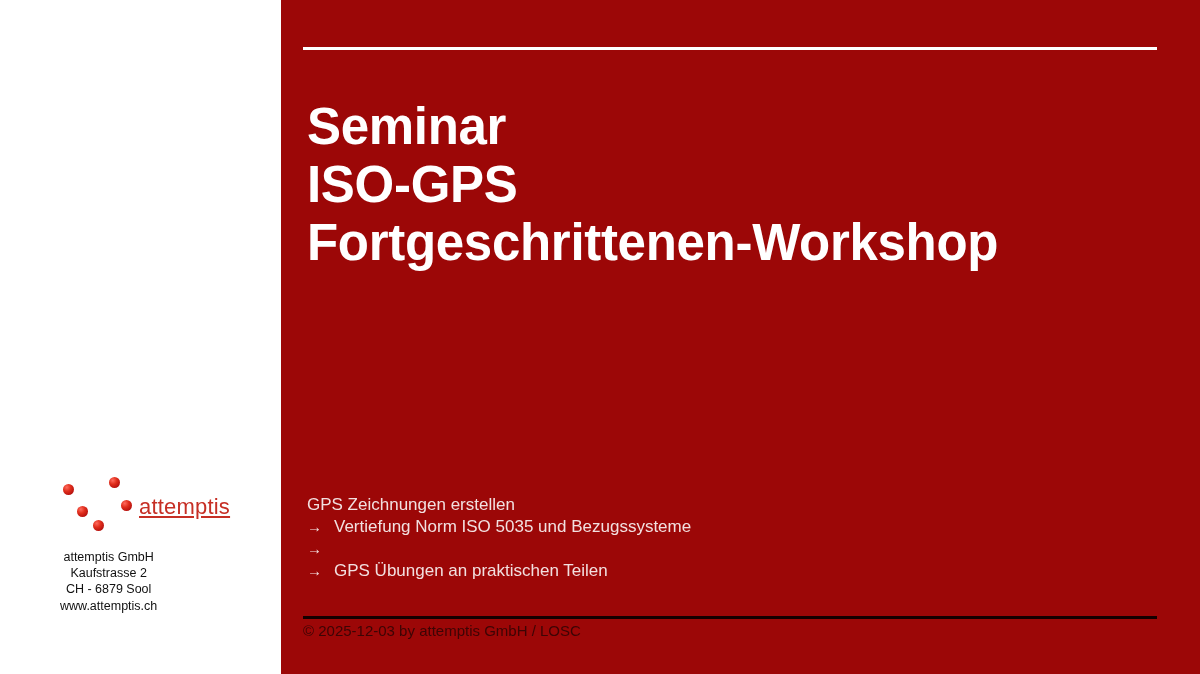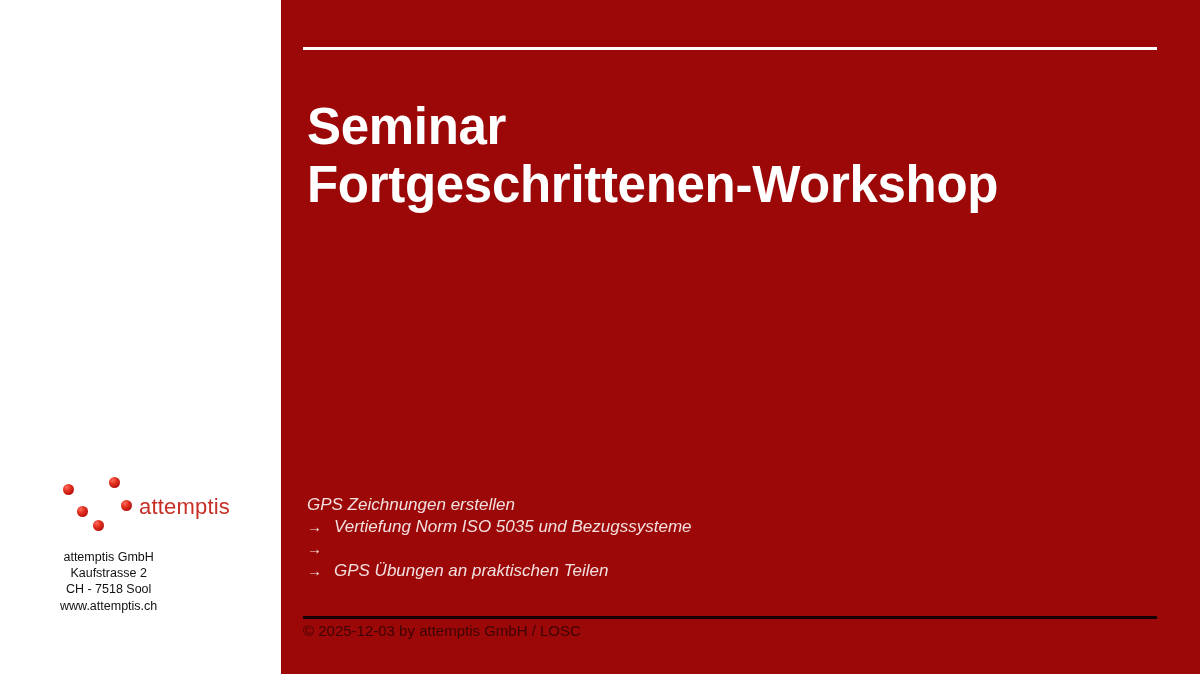--- a/index.html
+++ b/index.html
@@ -41,20 +41,21 @@
   #dot-4 { left:38px; top:50px; }
   #dot-5 { left:66px; top:30px; }
 
   #logo-wordmark {
     position:absolute;
     left:84px; top:24px;
     font-size:22px;
     letter-spacing:0.2px;
     color:#c62f25;
     white-space:nowrap;
+    text-decoration:underline;
   }
 
   #address {
     position:absolute;
     left:60px; top:549px;
     font-size:12.5px;
     line-height:16.2px;
     color:#111111;
     white-space:nowrap;
     text-align:center;
@@ -88,21 +89,20 @@
     color:#ffffff;
     letter-spacing:-0.3px;
     white-space:nowrap;
   }
 
   #agenda {
     position:absolute;
     left:26px; top:494px;
     width:700px;
     color:#f0dcdc;
-    font-style:italic;
   }
   #agenda-heading {
     font-size:17px;
     line-height:22px;
     color:#f2e0e0;
     white-space:nowrap;
   }
   .agenda-item {
     display:flex;
     align-items:baseline;
@@ -148,32 +148,33 @@
         <span class="dot" id="dot-3"></span>
         <span class="dot" id="dot-4"></span>
         <span class="dot" id="dot-5"></span>
       </div>
       <div id="logo-wordmark">attemptis</div>
     </div>
 
     <div id="address">
       <div>attemptis GmbH</div>
       <div>Kaufstrasse 2</div>
-      <div>CH - 7518 Sool</div>
+      <div>CH - 6879 Sool</div>
       <div>www.attemptis.ch</div>
     </div>
 
   </div>
 
   <div id="red-panel">
 
     <div id="top-rule"></div>
 
     <div id="title-block">
       <div class="title-line">Seminar</div>
+      <div class="title-line">ISO-GPS</div>
       <div class="title-line">Fortgeschrittenen-Workshop</div>
     </div>
 
     <div id="agenda">
       <div id="agenda-heading">GPS Zeichnungen erstellen</div>
 
       <div class="agenda-item">
         <span class="agenda-arrow">→</span>
         <span>Vertiefung Norm ISO 5035 und Bezugssysteme</span>
       </div>

